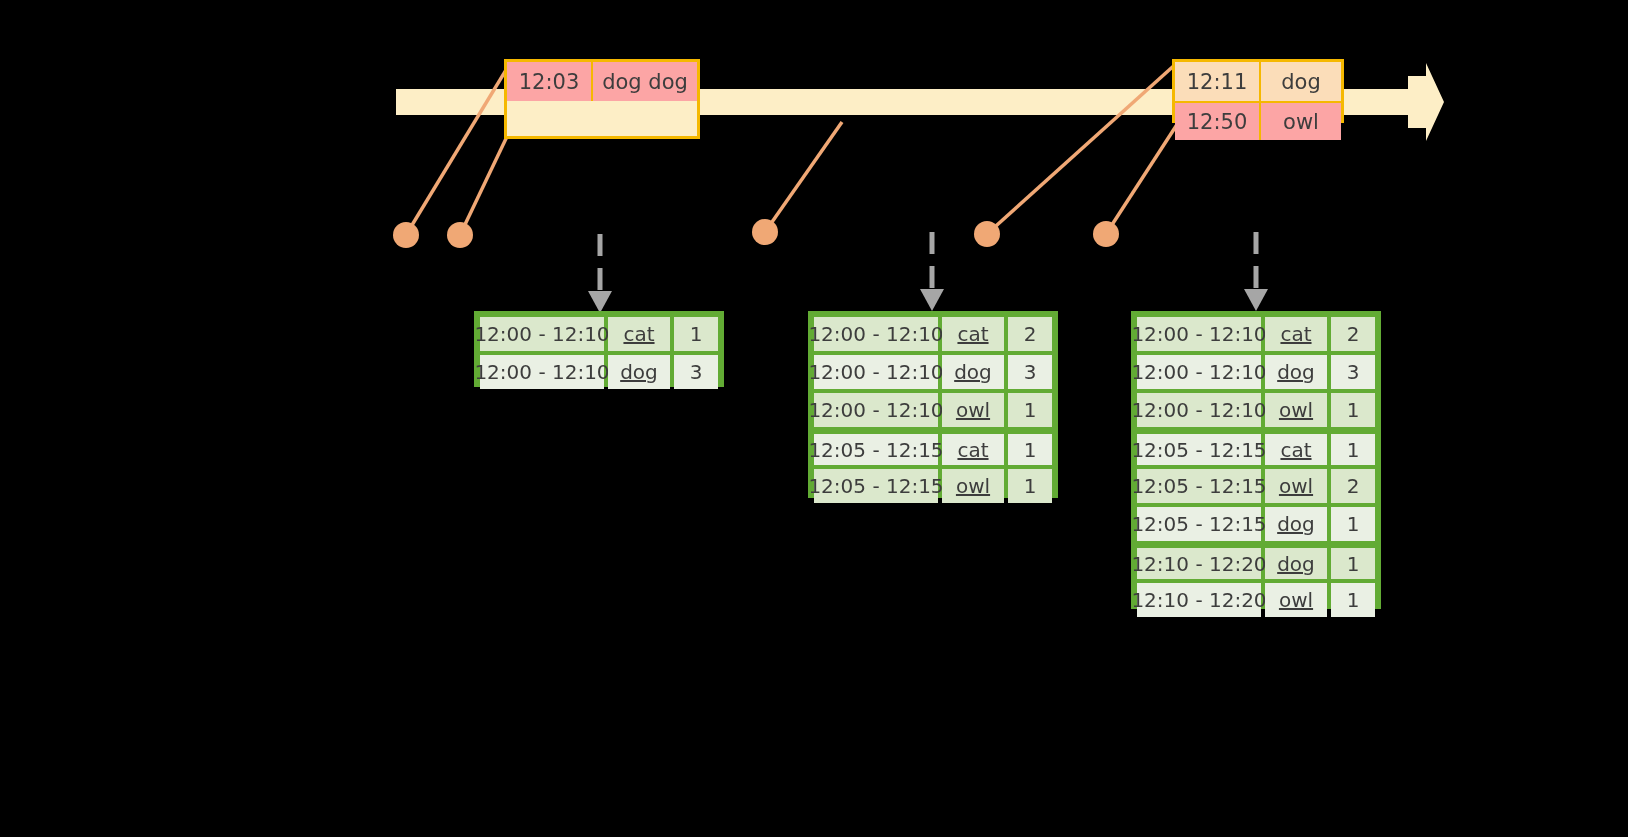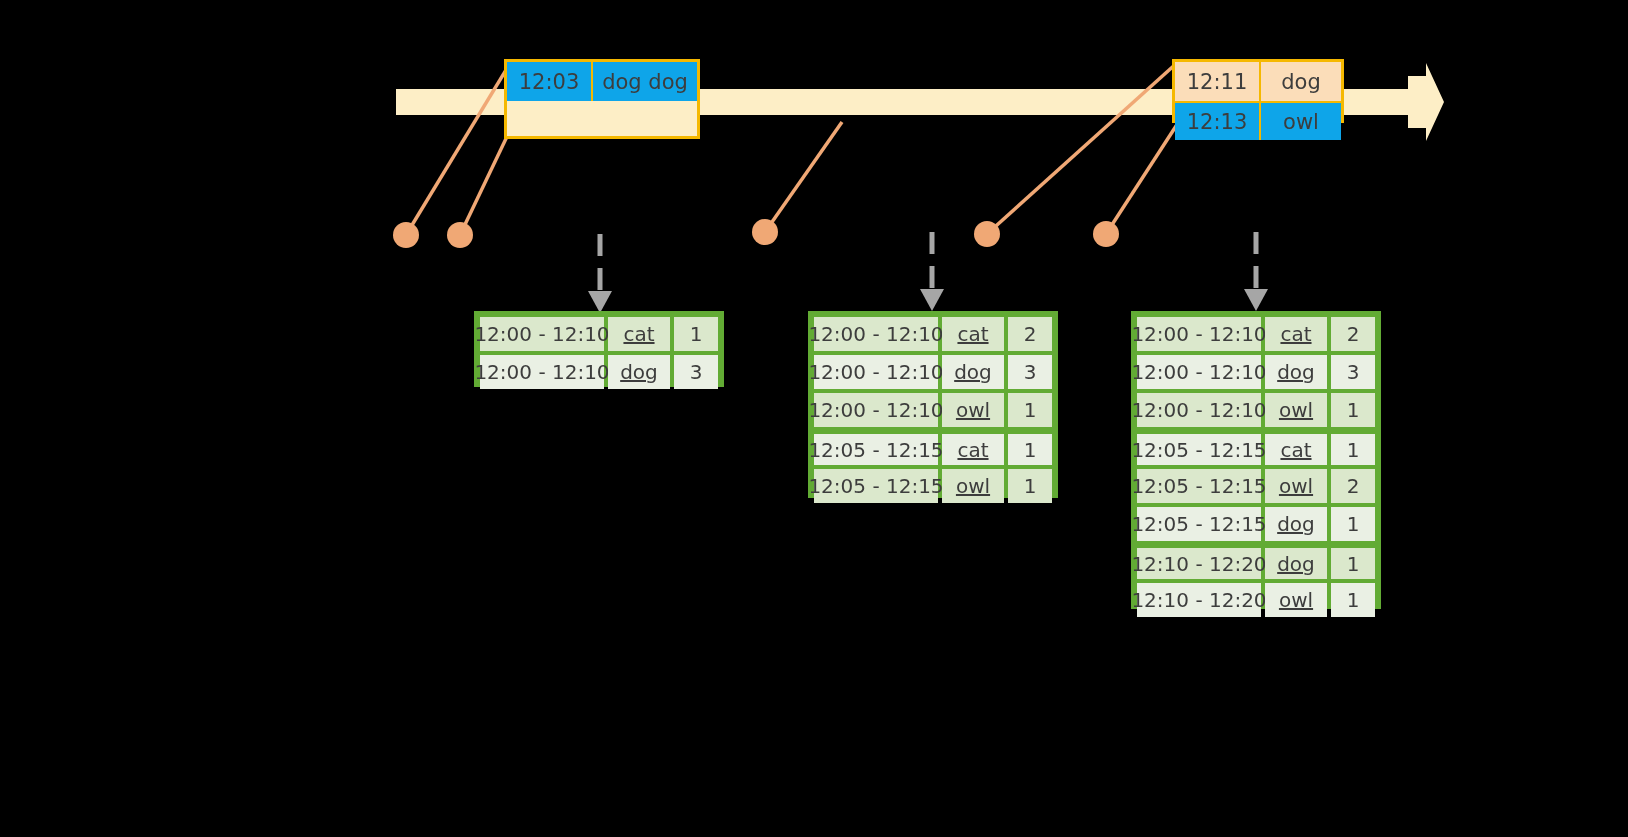--- a/index.html
+++ b/index.html
@@ -55,21 +55,21 @@
   }
   .event-row {
     display: flex;
     height: 39px;
     box-sizing: border-box;
   }
   .event-row + .event-row {
     border-top: 2px solid #f5b800;
   }
   .event-row.shade .cell { background: #fbddb9; }
-  .event-row.plain .cell { background: #0ea5e9; }
+  .event-row.plain .cell { background: #fca5a5; }
   .event-row .cell {
     display: flex;
     align-items: center;
     justify-content: center;
     font-size: 21px;
     color: #3d3d3d;
     box-sizing: border-box;
     white-space: nowrap;
   }
   .event-row .cell.time { width: 86px; border-right: 2px solid #f5b800; }
@@ -151,21 +151,21 @@
     </div>
   </div>
 
 
   <div class="event-box" style="left:1172px; top:59px; width:172px; height:64px;">
     <div class="event-row shade">
       <div class="cell time">12:11</div>
       <div class="cell words">dog</div>
     </div>
     <div class="event-row plain">
-      <div class="cell time">12:13</div>
+      <div class="cell time">12:50</div>
       <div class="cell words">owl</div>
     </div>
   </div>
 
   <div class="result-table" style="left:474px; top:311px; width:250px; height:76px;">
     <div class="res-row shade">
       <div class="cell win">12:00 - 12:10</div>
       <div class="cell word">cat</div>
       <div class="cell count">1</div>
     </div>

